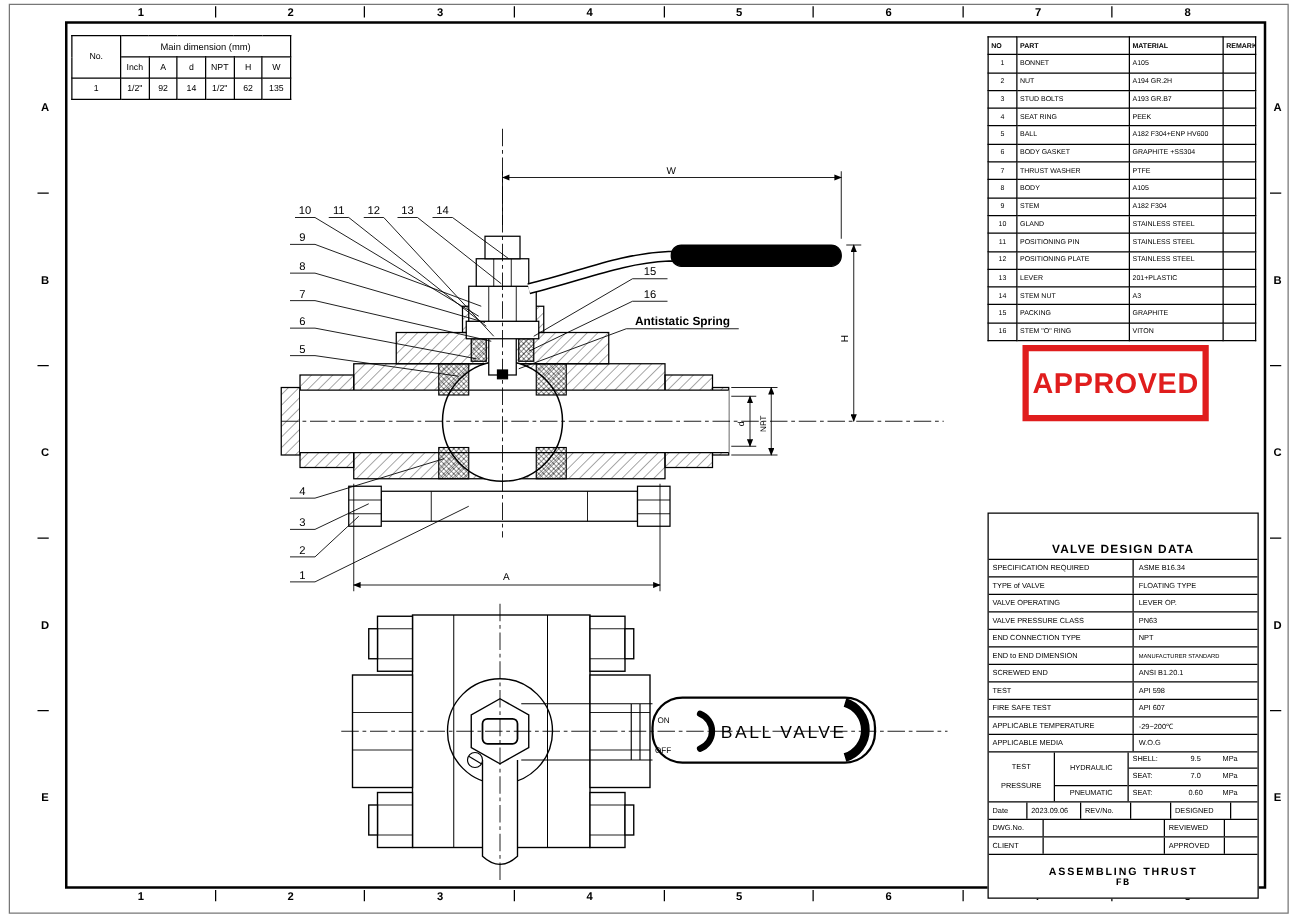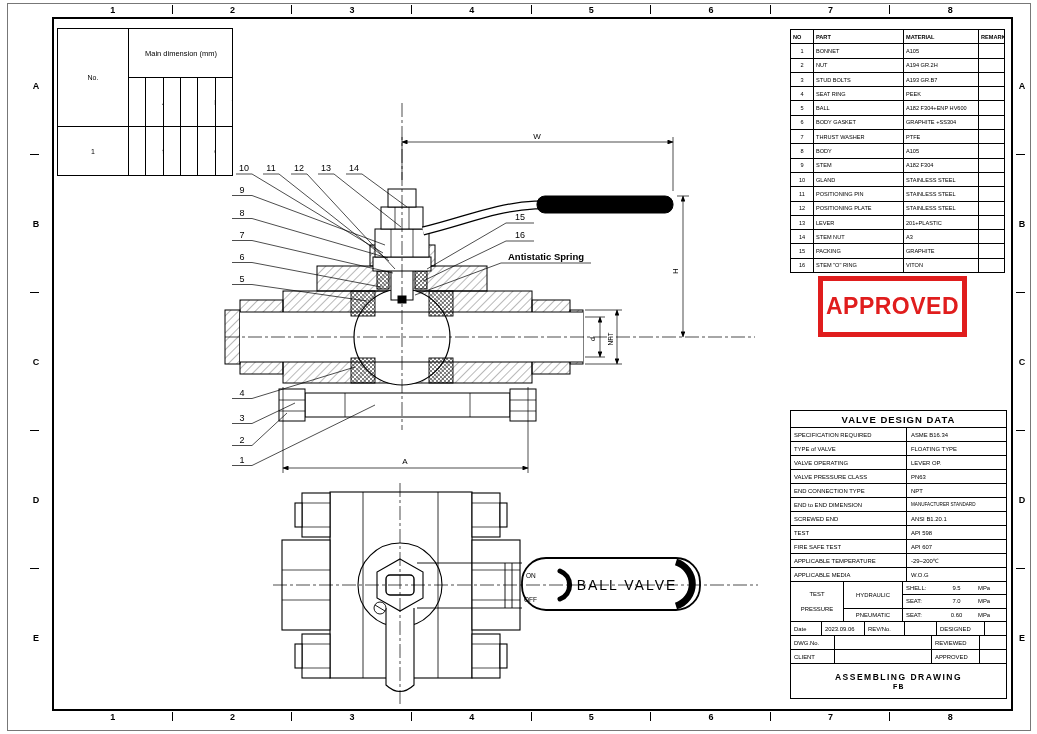--- a/index.html
+++ b/index.html
@@ -12,38 +12,38 @@
   .strip{position:absolute;display:flex;font-weight:bold;font-size:9px;}
   .strip.h{flex-direction:row;left:53px;width:957px;height:13px;}
   .strip.v{flex-direction:column;top:17px;width:20px;height:690px;}
   .strip .gcell{flex:1;position:relative;display:flex;align-items:center;justify-content:center;}
   .strip.h .gcell:not(:last-child)::after{content:"";position:absolute;right:0;top:2px;width:1px;height:9px;background:#000;}
   .strip.v .gcell:not(:last-child)::after{content:"";position:absolute;bottom:0;left:4px;width:9px;height:1px;background:#000;}
 
   
   table{border-collapse:collapse;}
   .dimtab{position:absolute;left:57px;top:28px;width:176px;font-size:7px;table-layout:fixed;}
-  .dimtab td{border:1px solid #000;text-align:center;padding:16px;height:16px;white-space:nowrap;overflow:hidden;}
+  .dimtab td{border:1px solid #000;text-align:center;padding:0;height:16px;white-space:nowrap;overflow:hidden;}
   .dimtab .ttl{font-size:7.5px;}
 
   
   .parts{position:absolute;left:790px;top:29px;width:215px;font-size:5.6px;table-layout:fixed;}
   .parts th,.parts td{border:1px solid #000;padding:0 2px;height:13.3px;text-align:left;white-space:nowrap;overflow:hidden;}
   .parts th{font-weight:bold;font-size:5.6px;}
   .parts td:first-child{text-align:center;padding:0;}
 
   
   .stamp{position:absolute;left:818px;top:276px;width:139px;height:51px;border:5px solid #e01d1d;
          display:flex;align-items:center;justify-content:center;background:#fff;}
   .stamp span{color:#e01d1d;font-weight:bold;font-size:23px;letter-spacing:.5px;}
 
   
   .design{position:absolute;left:790px;top:410px;width:215px;border:1.5px solid #000;background:#fff;font-size:5.9px;}
   .dt-title{height:16px;border-bottom:1px solid #000;display:flex;align-items:center;justify-content:center;
-            font-weight:bold;font-size:9.5px;letter-spacing:1px;}
+            font-weight:bold;font-size:9.5px;letter-spacing:1px;margin-top:20px;}
   .dt-row{display:flex;height:13px;border-bottom:1px solid #000;}
   .dt-label{width:112px;border-right:1px solid #000;display:flex;align-items:center;padding-left:3px;}
   .dt-value{flex:1;display:flex;align-items:center;padding-left:4px;}
   .dt-value.sm{font-size:4.6px;}
   .dt-press{display:flex;height:39px;border-bottom:1px solid #000;}
   .p-test{width:52px;border-right:1px solid #000;display:flex;flex-direction:column;justify-content:space-evenly;align-items:center;}
   .p-mid{width:58px;border-right:1px solid #000;display:flex;flex-direction:column;}
   .p-hyd{height:26px;border-bottom:1px solid #000;display:flex;align-items:center;justify-content:center;}
   .p-pneu{flex:1;display:flex;align-items:center;justify-content:center;}
   .p-right{flex:1;display:flex;flex-direction:column;}
@@ -335,21 +335,21 @@
         <div class="f-cell" style="flex:1;"></div>
       </div>
       <div class="f-row">
         <div class="f-cell" style="width:40px;">CLIENT</div>
         <div class="f-cell" style="width:93px;"></div>
         <div class="f-cell" style="width:44px;">APPROVED</div>
         <div class="f-cell" style="flex:1;"></div>
       </div>
     </div>
     <div class="dt-block">
-      <div class="l1">ASSEMBLING  DRAWING</div>
+      <div class="l1">ASSEMBLING  THRUST</div>
       <div class="l2">FB</div>
     </div>
   </div>
 
   <svg class="dwg" width="730" height="615" viewBox="0 0 730 615">
     <defs>
       <pattern id="hatch" patternUnits="userSpaceOnUse" width="6" height="6" patternTransform="rotate(45)">
         <line x1="0" y1="0" x2="0" y2="6" stroke="#000" stroke-width="0.55"></line>
       </pattern>
       <pattern id="xhatch" patternUnits="userSpaceOnUse" width="4" height="4">

